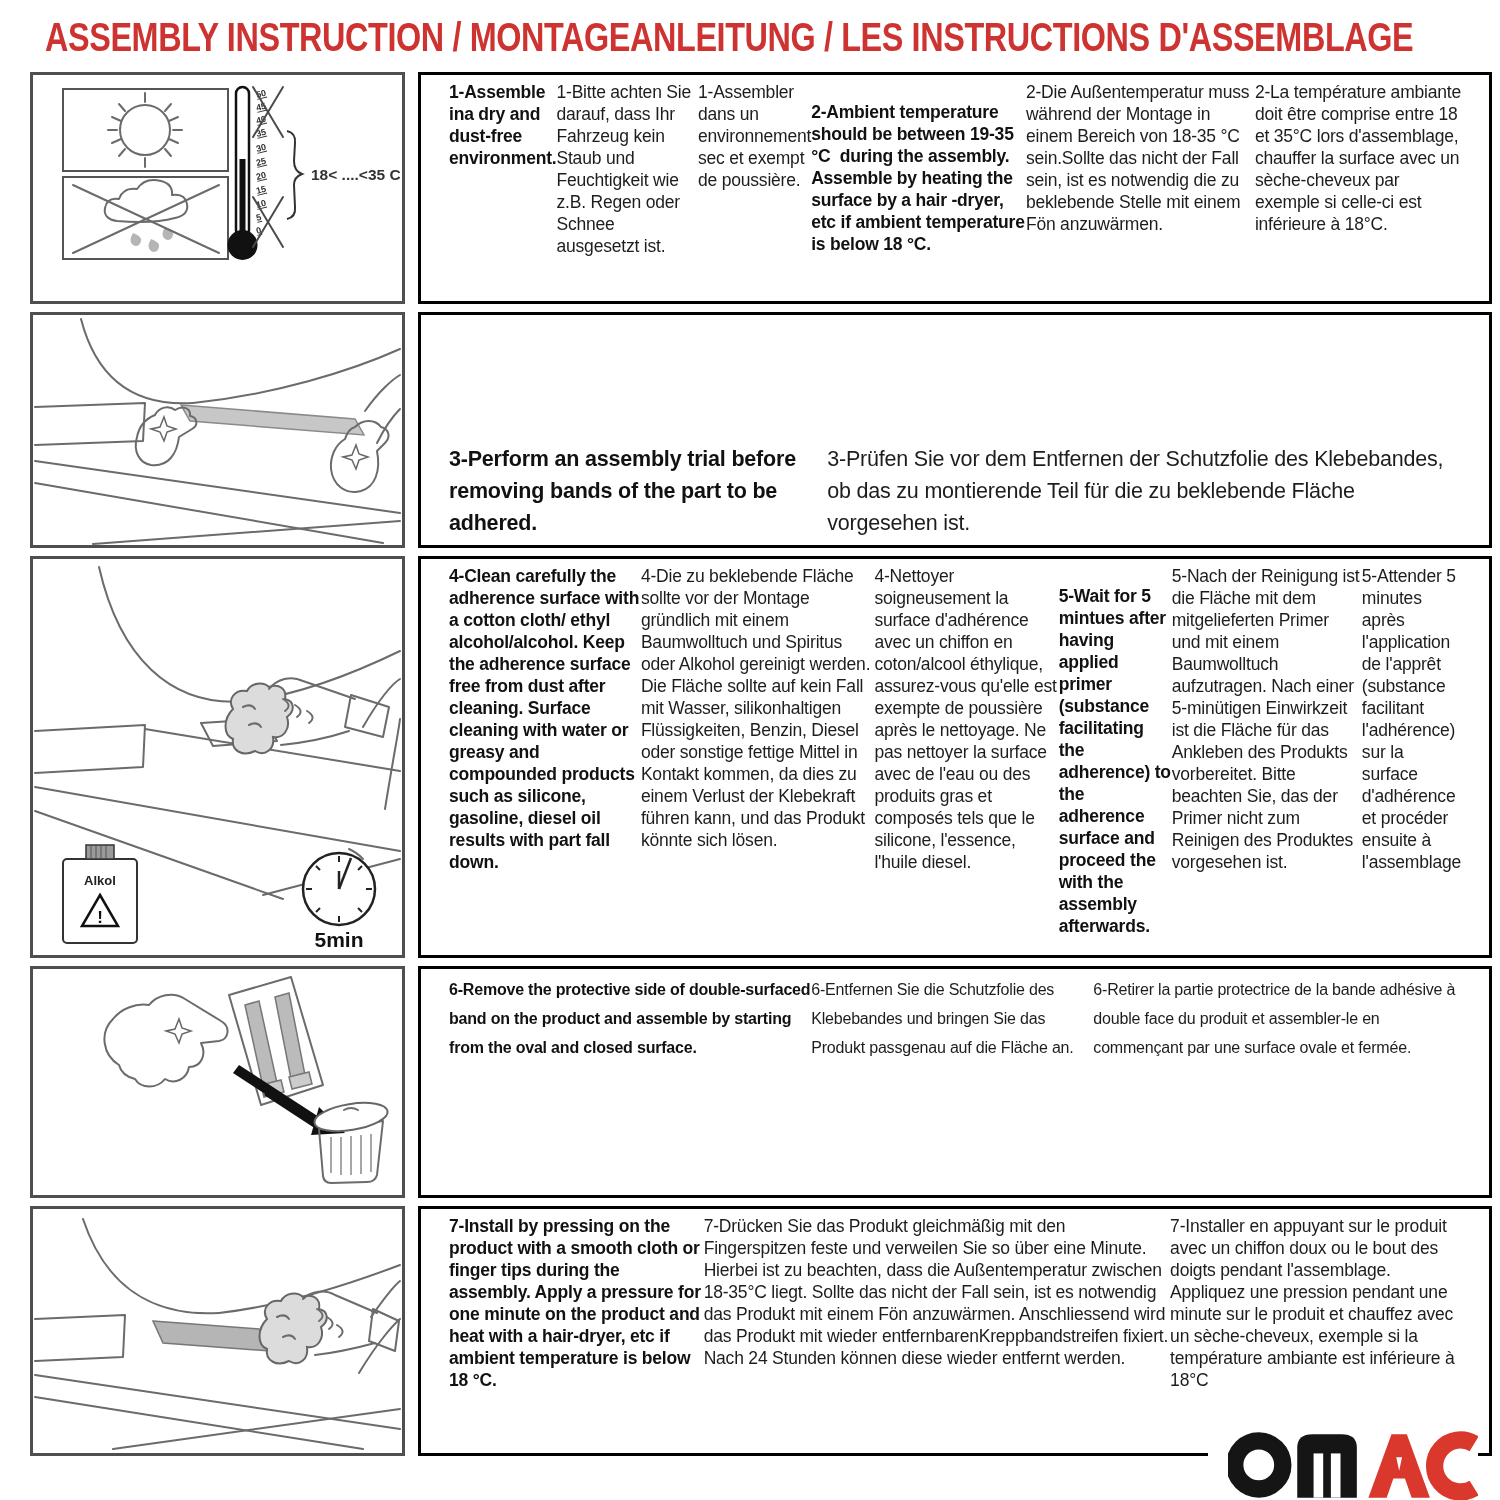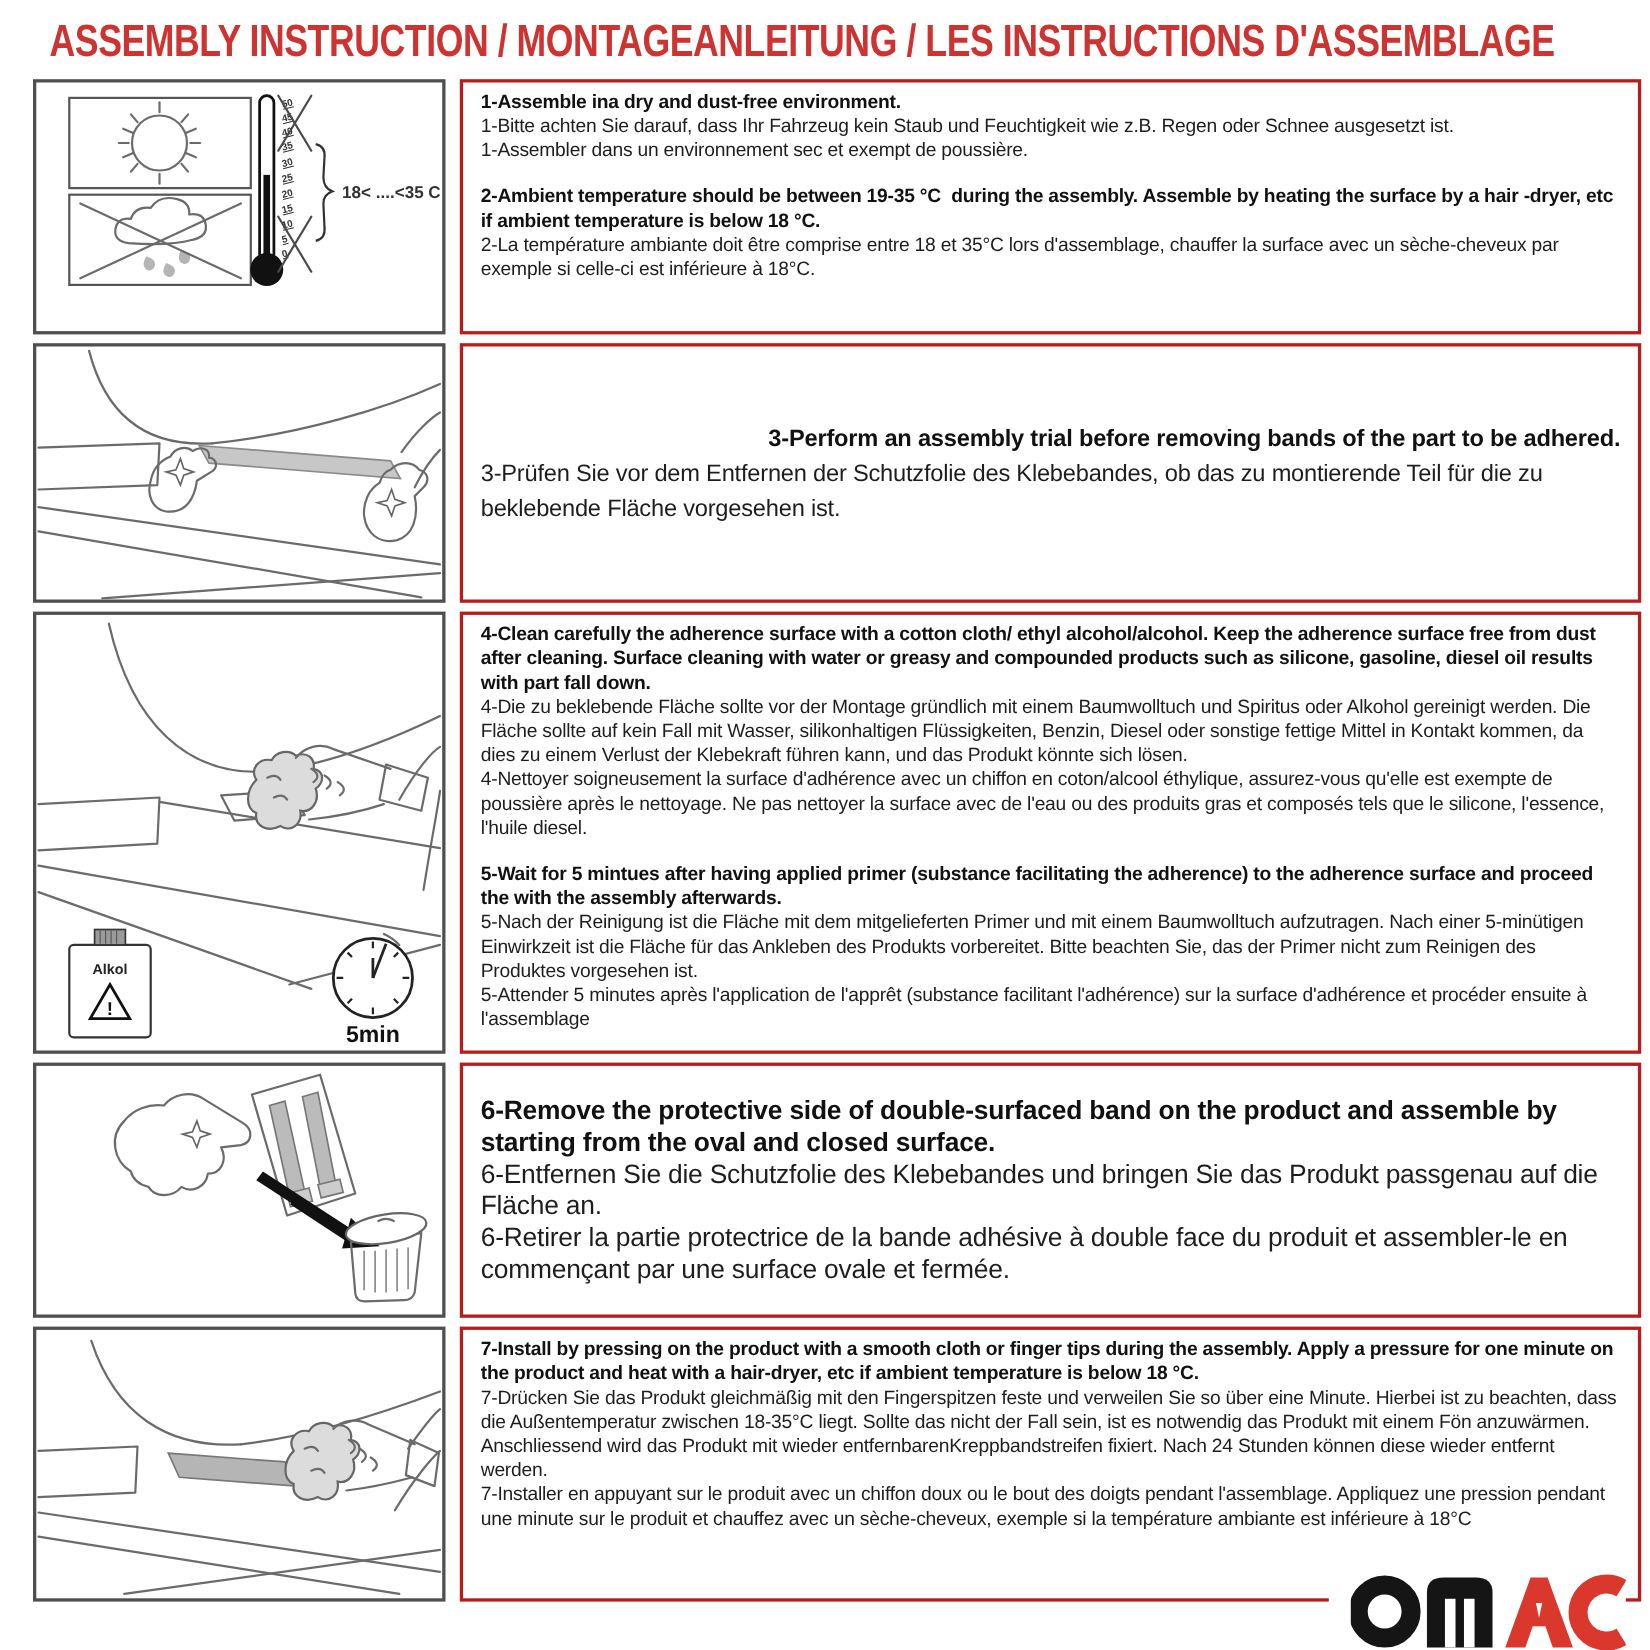--- a/index.html
+++ b/index.html
@@ -7,28 +7,28 @@
               font-family:"Liberation Sans", sans-serif; color:#1d1d1d; }
   .page { position:relative; width:1500px; height:1500px; }
 
   .title { margin:16px 0 14px 45px; font-size:41px; line-height:42px; font-weight:bold;
            color:#cd3431; white-space:nowrap; transform:scaleX(0.79); transform-origin:left center;
            letter-spacing:-0.5px; }
 
   .row { display:flex; margin:0 8px 8px 30px; }
   .illus { width:375px; flex:none; border:3px solid #4f4f4f; background:#fff; }
   .illus svg { display:block; width:100%; height:100%; }
-  .textbox { flex:1; margin-left:13px; border:3px solid #b91c1c; background:#fff;
-             padding:6px 16px; display:flex; flex-direction:column; }
+  .textbox { flex:1; margin-left:13px; border:3px solid #000000; background:#fff;
+             padding:6px 28px; display:flex; flex-direction:row; }
   .textbox p { white-space:pre-wrap; }
   .t-sm p { font-size:17.5px; line-height:22px; letter-spacing:-0.2px; }
   .t-lg { justify-content:center;align-items:flex-end; }
   .t-lg p { font-size:21.5px; line-height:32px; letter-spacing:-0.2px; }
   .t-md { justify-content:center; }
-  .t-md p { font-size:24px; line-height:29px; letter-spacing:-0.2px; }
+  .t-md p { font-size:16px; line-height:29px; letter-spacing:-0.2px; }
   .b { font-weight:bold; color:#111; }
   .gap { margin-top:20px; }
 
   .h1 { height:232px; } .h2 { height:236px; } .h3 { height:402px; }
   .h4 { height:232px; } .h5 { height:250px; }
 
   .logo { position:absolute; top:1404px; right:22px; background:#fff; padding:4px 0 2px 20px; }
 
   svg text { font-family:"Liberation Sans", sans-serif; }
   .ln  { stroke:#6b6b6b; stroke-width:2; fill:none; stroke-linecap:round; stroke-linejoin:round; }
@@ -95,20 +95,21 @@
         </g>
         <path d="M 254,56 Q 263,58 262,68 L 261,86 Q 261,96 269,99 Q 261,102 261,110 L 262,132 Q 263,142 254,144" stroke="#333" stroke-width="2" fill="none"></path>
         <text x="278" y="105" font-size="15.5" font-weight="bold" fill="#333">18&lt; ....&lt;35 C</text>
       </svg>
     </div>
     <div class="textbox t-sm">
       <p class="b">1-Assemble ina dry and dust-free environment.</p>
       <p>1-Bitte achten Sie darauf, dass Ihr Fahrzeug kein Staub und Feuchtigkeit wie z.B. Regen oder Schnee ausgesetzt ist.</p>
       <p>1-Assembler dans un environnement sec et exempt de poussière.</p>
       <p class="b gap">2-Ambient temperature should be between 19-35 °C  during the assembly. Assemble by heating the surface by a hair -dryer, etc if ambient temperature is below 18 °C.</p>
+      <p>2-Die Außentemperatur muss während der Montage in einem Bereich von 18-35 °C  sein.Sollte das nicht der Fall sein, ist es notwendig die zu beklebende Stelle mit einem Fön anzuwärmen.</p>
       <p>2-La température ambiante doit être comprise entre 18 et 35°C lors d'assemblage, chauffer la surface avec un sèche-cheveux par exemple si celle-ci est inférieure à 18°C.</p>
     </div>
   </div>
 
   <div class="row h2">
     <div class="illus">
       <svg viewBox="0 0 369 230">
         <g class="ln">
           <path d="M 48,4 C 62,58 96,92 160,88"></path>
           <path d="M 160,88 C 240,80 318,56 367,34"></path>

